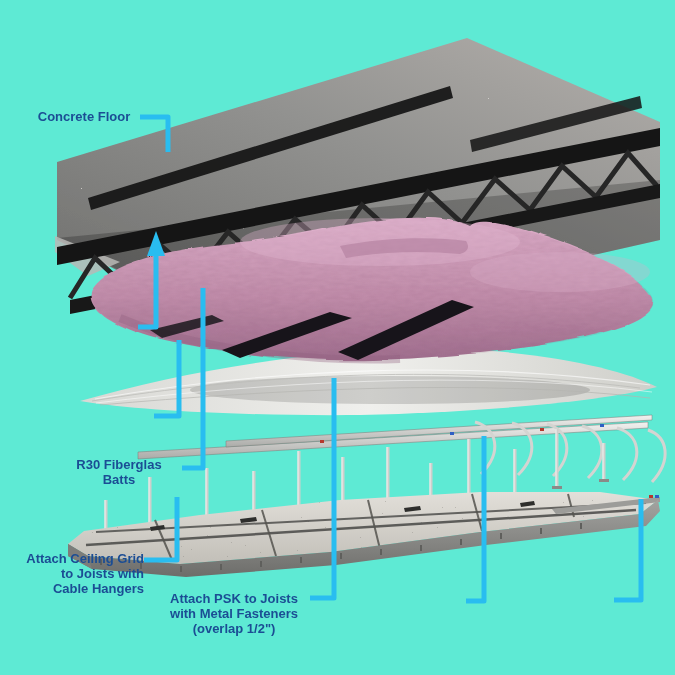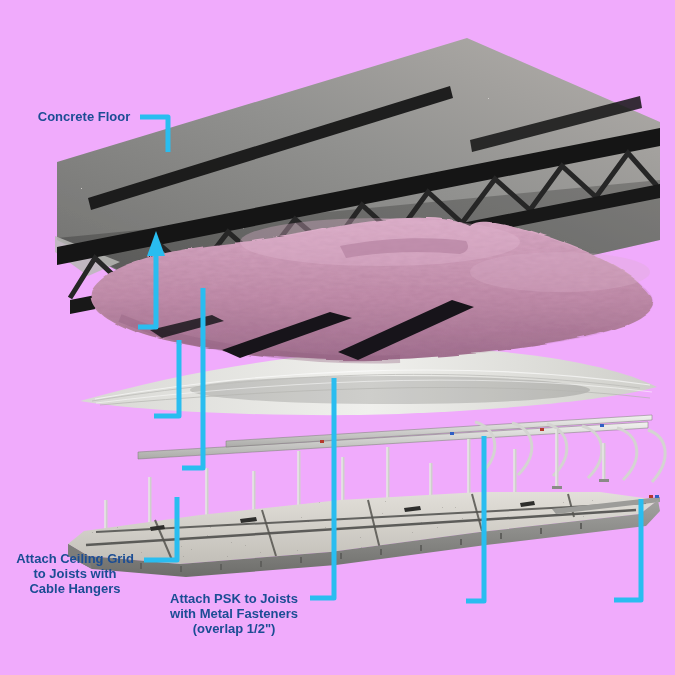--- a/index.html
+++ b/index.html
@@ -1,25 +1,25 @@
 <!DOCTYPE html>
 <html><head>
 <meta charset="utf-8">
 <style>
   html,body{margin:0;padding:0;background:#000;}
-  .stage{position:relative;width:675px;height:675px;background:#f0abfc;overflow:hidden;
+  .stage{position:relative;width:675px;height:675px;background:#5eead4;overflow:hidden;
          font-family:"Liberation Sans",sans-serif;}
   .stage svg{position:absolute;left:0;top:0;}
   .label{position:absolute;font-weight:bold;font-size:13px;line-height:15px;
          color:#1b4d94;text-align:center;white-space:pre-line;}
   #lb-concrete{left:28px;top:109px;width:112px;}
   #lb-framing{left:26px;top:318px;width:112px;}
   #lb-strapping{left:40px;top:407px;width:114px;}
   #lb-r30{left:56px;top:457px;width:126px;}
-  #lb-attach-grid{left:6px;top:551px;width:138px;}
+  #lb-attach-grid{left:6px;top:551px;width:138px;text-align:right;}
   #lb-attach-psk{left:158px;top:591px;width:152px;}
   #lb-seal{left:348px;top:591px;width:128px;}
   #lb-grid{left:503px;top:591px;width:130px;}
 </style>
 </head>
 <body>
 
 <div class="stage">
 
 <svg width="675" height="675" viewBox="0 0 675 675">
@@ -249,20 +249,22 @@
     <path d="M154,416 L179,416 L179,340"></path>
     <path d="M182,468 L203,468 L203,288"></path>
     <path d="M144,560 L177,560 L177,497"></path>
     <path d="M310,598 L334,598 L334,378"></path>
     <path d="M466,601 L484,601 L484,436"></path>
     <path d="M614,600 L641,600 L641,499"></path>
   </g>
 </svg>
 
 <div class="label" id="lb-concrete">Concrete Floor</div>
+<div class="label" id="lb-r30">R30 Fiberglas
+Batts</div>
 <div class="label" id="lb-attach-grid">Attach Ceiling Grid
 to Joists with
 Cable Hangers</div>
 <div class="label" id="lb-attach-psk">Attach PSK to Joists
 with Metal Fasteners
 (overlap 1/2")</div>
 
 </div>
 
 </body></html>

